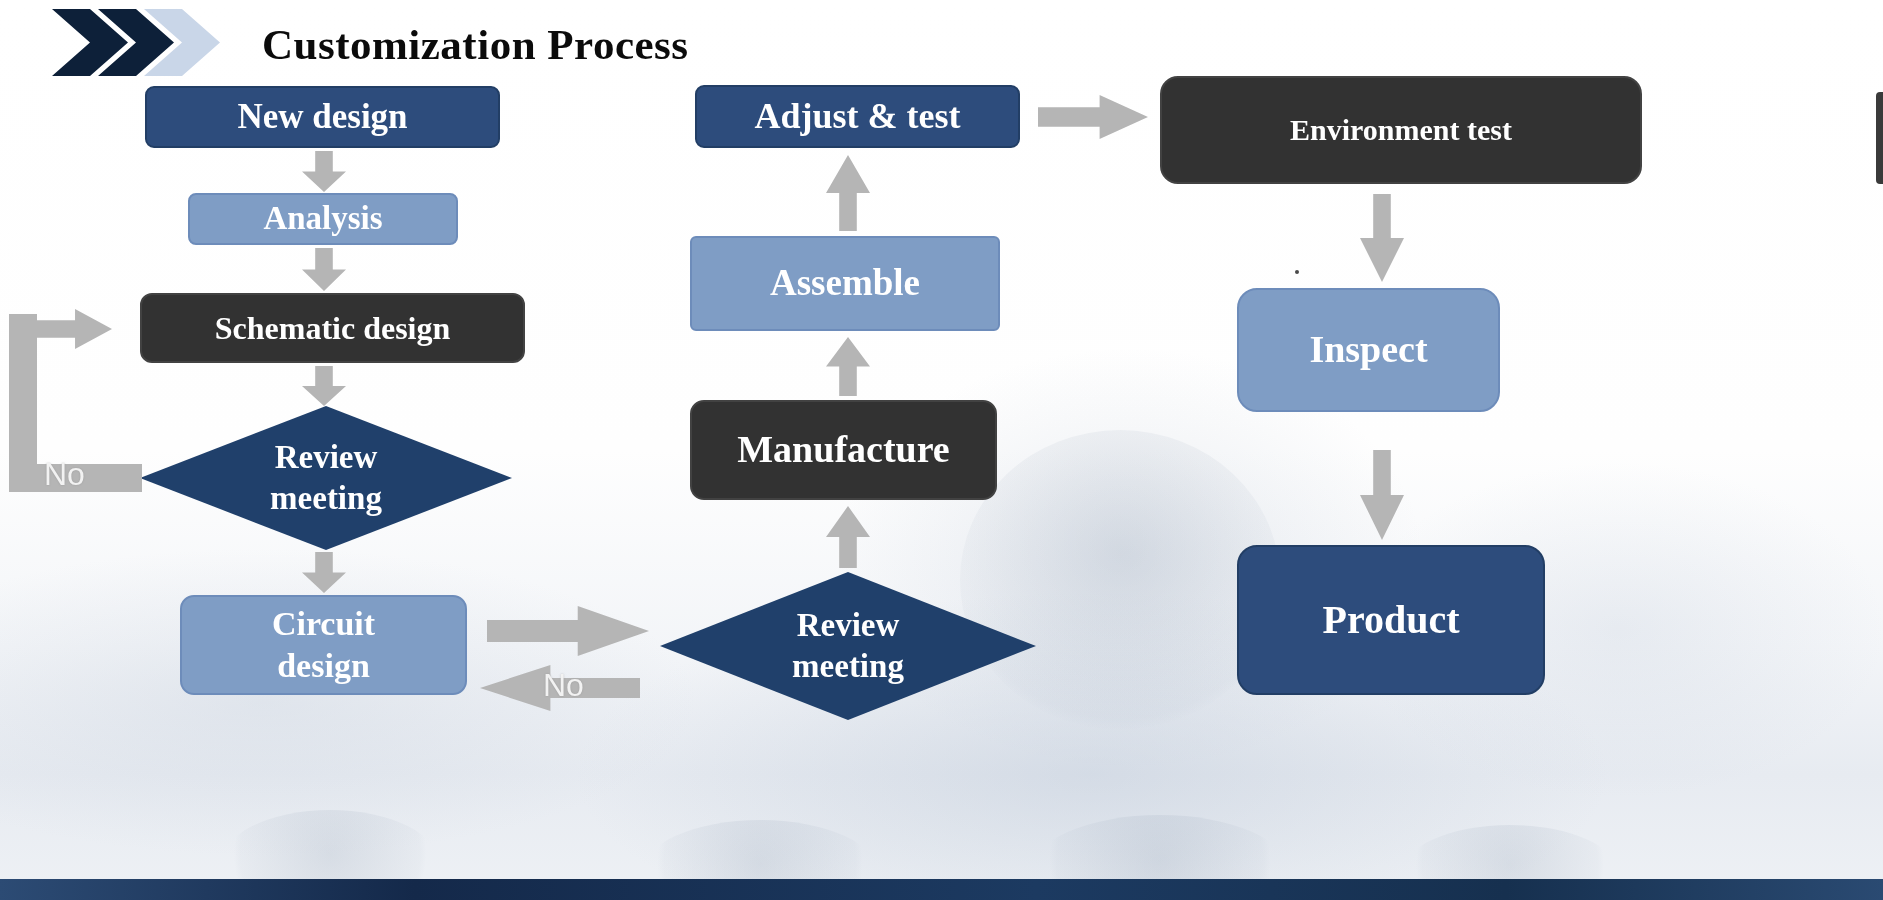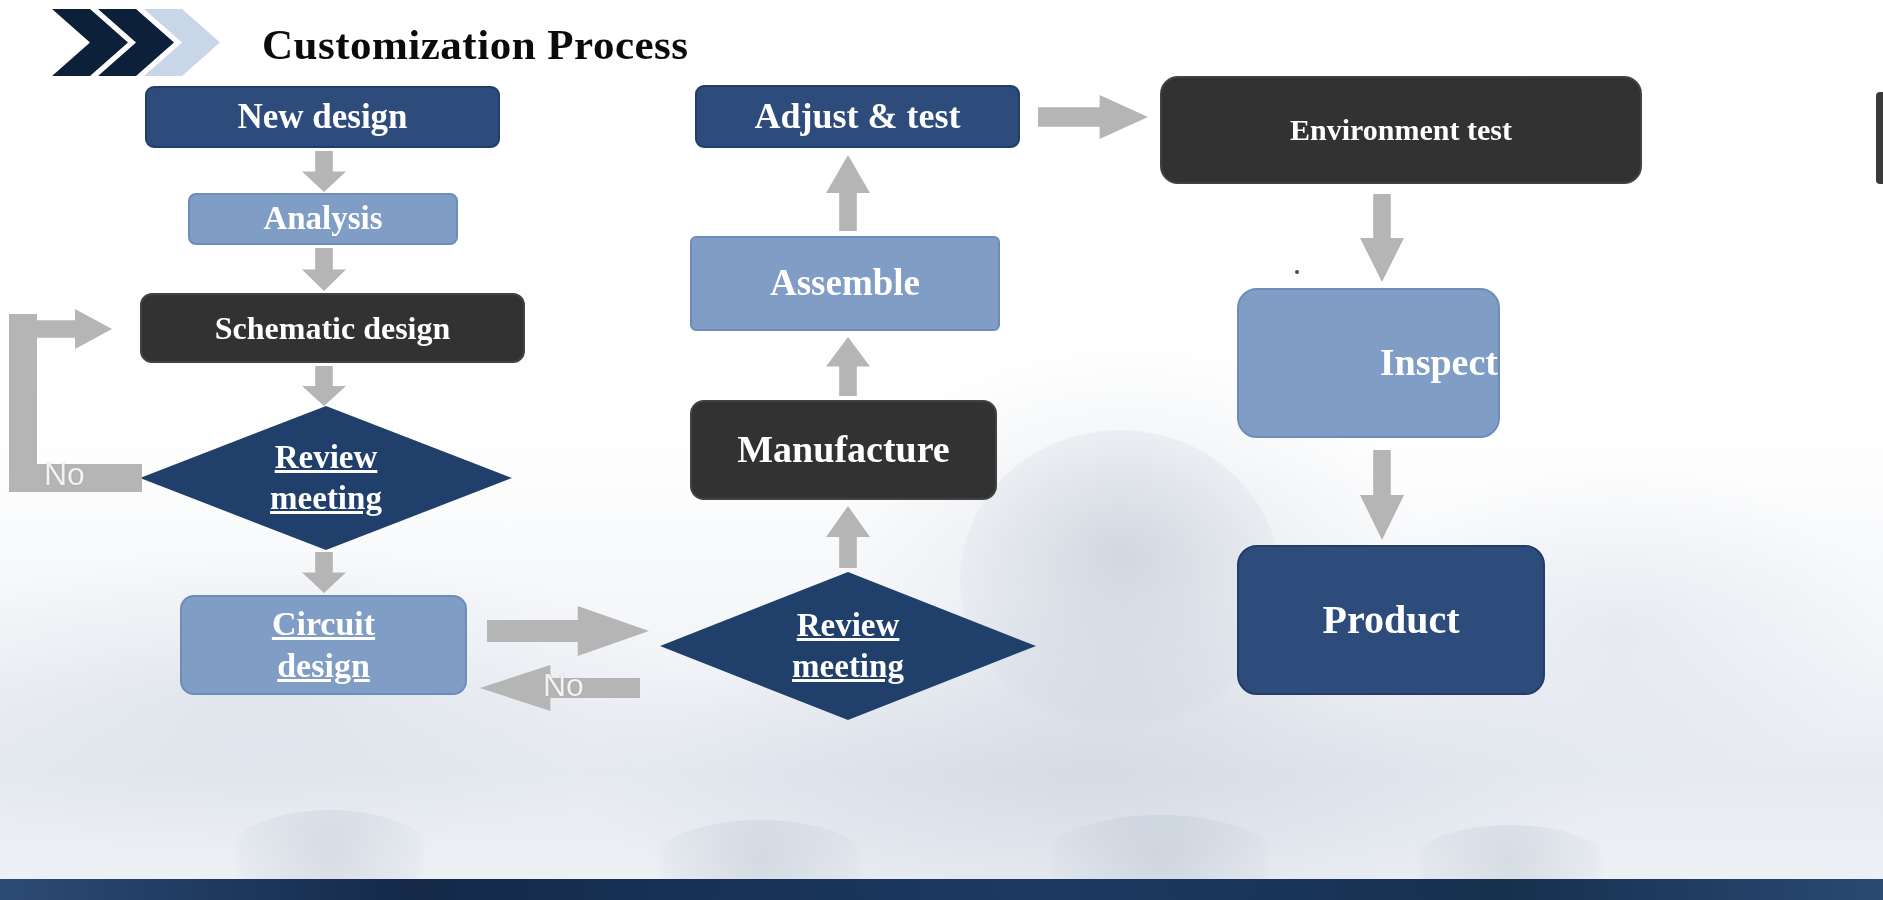--- a/index.html
+++ b/index.html
@@ -44,21 +44,21 @@
     position:absolute; display:flex; align-items:center; justify-content:center;
     text-align:center; color:#ffffff; font-weight:bold; line-height:1.25;
   }
   .navy { background:#2d4c7c; border:2px solid #223e65; }
   .blue { background:#7f9dc5; border:2px solid #6d8cba; }
   .gray { background:#323232; border:2px solid #424242; }
   .diamond {
     background:#20406b;
     clip-path:polygon(50% 0,100% 50%,50% 100%,0 50%);
   }
-  .wrap-narrow { display:block;text-decoration:underline; }
+  .wrap-narrow { display:block; }
 
   
   .arrow { position:absolute; background:#b5b5b5; }
   .a-down  { clip-path:polygon(30% 0,70% 0,70% 50%,100% 50%,50% 100%,0 50%,30% 50%); }
   .a-up    { clip-path:polygon(50% 0,100% 50%,70% 50%,70% 100%,30% 100%,30% 50%,0 50%); }
   .a-right { clip-path:polygon(0 28%,56% 28%,56% 0,100% 50%,56% 100%,56% 72%,0 72%); }
   .a-left  { clip-path:polygon(100% 28%,44% 28%,44% 0,0 50%,44% 100%,44% 72%,100% 72%); }
   .shaft { position:absolute; background:#b5b5b5; }
 
   .no-label {
@@ -149,21 +149,21 @@
   <div class="arrow a-right" style="left:1038px; top:95px; width:110px; height:44px;"></div>
 
   <div class="node gray" style="left:1160px; top:76px; width:482px; height:108px; border-radius:18px; font-size:30px;">
     <span>Environment test</span>
   </div>
 
   <div class="arrow a-down" style="left:1360px; top:194px; width:44px; height:88px;"></div>
 
   <div class="stray-dot" style="left:1295px; top:270px;"></div>
 
-  <div class="node blue" style="left:1237px; top:288px; width:263px; height:150px; border-radius:20px; font-size:38px;justify-content:flex-end;">
+  <div class="node blue" style="left:1237px; top:288px; width:263px; height:124px; border-radius:20px; font-size:38px;">
     <span>Inspect</span>
   </div>
 
   <div class="arrow a-down" style="left:1360px; top:450px; width:44px; height:90px;"></div>
 
   <div class="node navy" style="left:1237px; top:545px; width:308px; height:150px; border-radius:20px; font-size:40px;">
     <span>Product</span>
   </div>
 
   <div class="edge-sliver"></div>

